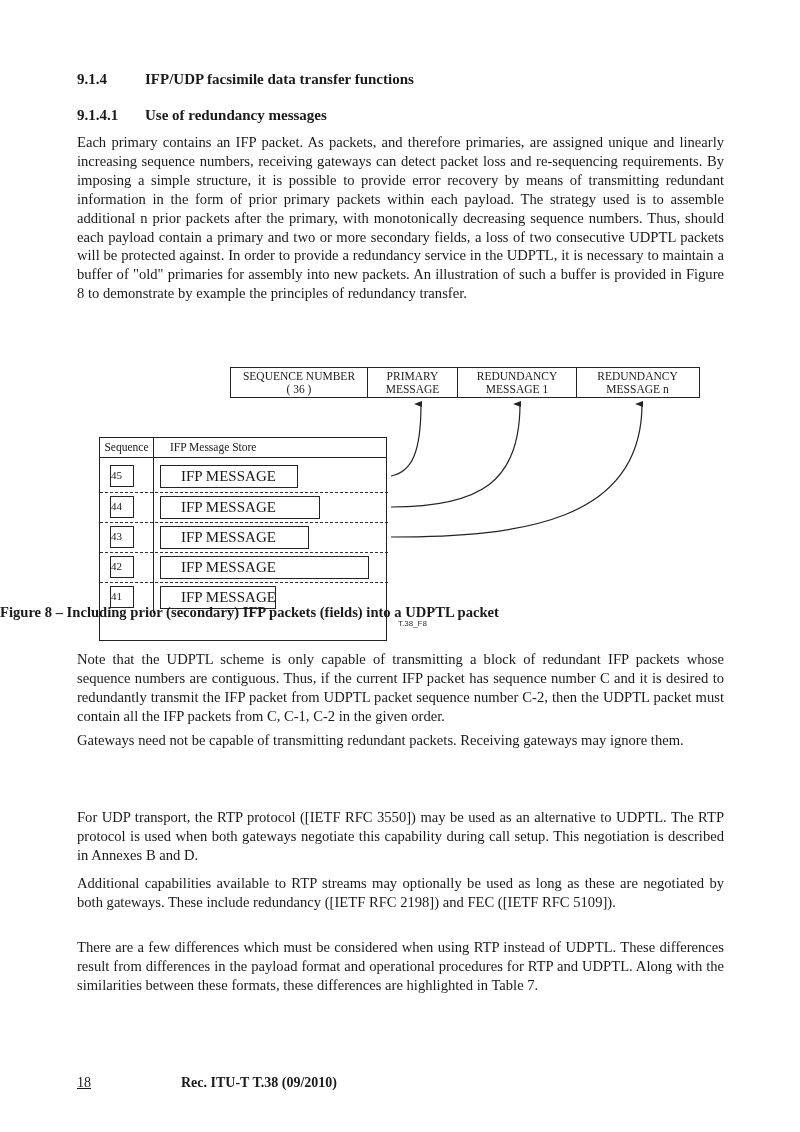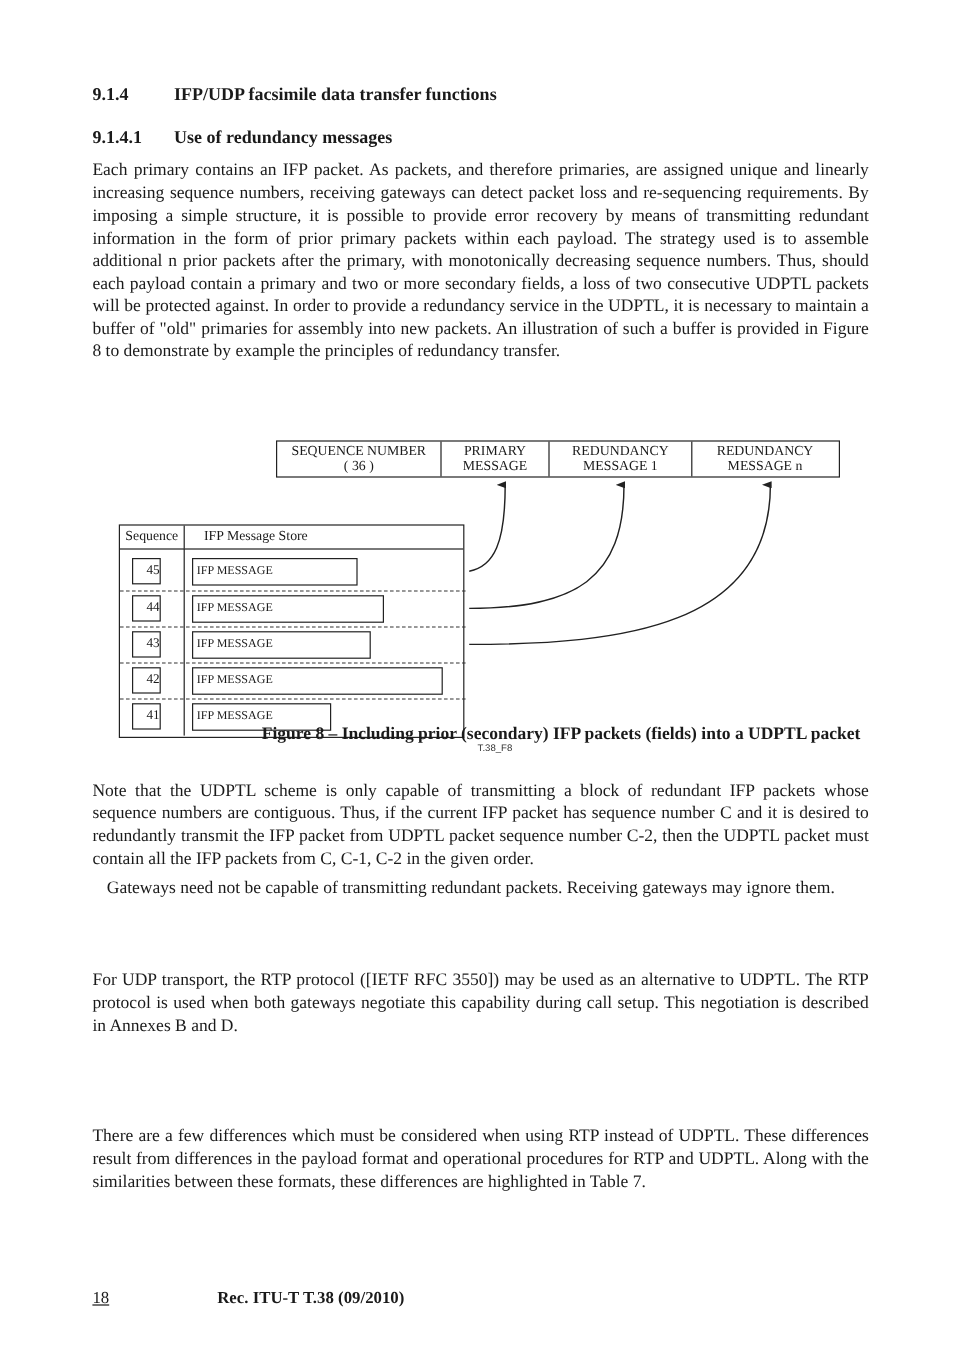--- a/index.html
+++ b/index.html
@@ -13,66 +13,66 @@
     position: absolute; left: 77px; font-weight: bold; font-size: 15px;
     white-space: nowrap;
   }
   .h .num { display: inline-block; }
   .para {
     position: absolute; left: 77px; width: 647px;
     font-size: 14.6px; line-height: 18.9px; text-align: justify;
     text-align-last: left;
   }
   .caption {
-    position: absolute; left: 0; width: 717px; text-align: right;
+    position: absolute; left: 0; width: 717px; text-align: left;
     top: 604px; font-weight: bold; font-size: 14.6px;
   }
   .footer {
     position: absolute; top: 1075px; left: 77px; font-size: 14px; white-space: nowrap;
   }
   .footer .pg { display: inline-block; width: 60px; text-decoration: underline; }
   .footer .rec { font-weight: bold; margin-left: 44px; }
 
   
   .fig { position: absolute; left: 0; top: 0; width: 800px; height: 600px; pointer-events: none; margin-top: 32px; }
   .pkt {
     position: absolute; top: 335px; left: 230px; width: 470px; height: 31px;
     border: 1.5px solid #222; display: flex; box-sizing: border-box; pointer-events: auto;
   }
   .pkt .cell {
     box-sizing: border-box; border-right: 1.5px solid #222;
     font-size: 11.5px; line-height: 12.5px; text-align: center; padding-top: 2px;
   }
   .pkt .cell:last-child { border-right: none; }
   .store {
-    position: absolute; left: 99px; top: 405px; width: 288px; height: 178px;
+    position: absolute; left: 99px; top: 405px; width: 288px; height: 204px;
     border: 1.5px solid #222; box-sizing: border-box; pointer-events: auto;
   }
   .store .hdr {
     position: absolute; left: 0; top: 0; width: 100%; height: 20px;
     border-bottom: 1.5px solid #222; box-sizing: border-box; font-size: 11.5px;
   }
   .store .hdr .seqh {
     position: absolute; left: 0; top: 0; width: 54px; height: 19px; border-right: 1.5px solid #222;
     box-sizing: border-box; text-align: center; line-height: 18px;
   }
   .store .hdr .msgh { position: absolute; left: 70px; top: 0; line-height: 18px; }
   .store .vline {
     position: absolute; left: 53px; top: 19px; width: 0; height: 156px; border-left: 1.5px solid #222;
   }
   .row { position: absolute; left: 0; width: 100%; height: 30px; }
   .seqbox {
     position: absolute; left: 10px; top: 5px; width: 24px; height: 22px;
     border: 1.5px solid #222; box-sizing: border-box; font-size: 11px;
-    text-align: right; line-height: 19px;
+    text-align: left; line-height: 19px;
   }
   .msgbox {
     position: absolute; left: 60px; top: 5px; height: 23px;
-    border: 1.5px solid #222; box-sizing: border-box; font-size: 10px;
-    line-height: 20px; padding-left: 3px; white-space: nowrap;
+    border: 1.5px solid #222; box-sizing: border-box; font-size: 15px;
+    line-height: 20px; padding-left: 20px; white-space: nowrap;
   }
   .dash {
     position: absolute; left: 0; width: 288px; height: 0;
     border-top: 1.5px dashed #333;
   }
   .figid {
     position: absolute; left: 398px; top: 587px; font-family: "Liberation Sans", sans-serif;
     font-size: 8px; color: #333;
   }
 </style>
@@ -155,24 +155,25 @@
       </div>
     </div>
 
     <div class="figid">T.38_F8</div>
   </div>
 
   <div class="caption">Figure 8 – Including prior (secondary) IFP packets (fields) into a UDPTL packet</div>
 
   <div class="para" style="top:650px;">Note that the UDPTL scheme is only capable of transmitting a block of redundant IFP packets whose sequence numbers are contiguous. Thus, if the current IFP packet has sequence number C and it is desired to redundantly transmit the IFP packet from UDPTL packet sequence number C-2, then the UDPTL packet must contain all the IFP packets from C, C-1, C-2 in the given order.</div>
 
-  <div class="para" style="top:731px;margin-left:12px;">Gateways need not be capable of transmitting redundant packets. Receiving gateways may ignore them.</div>
+  <div class="para" style="top:731px;">Gateways need not be capable of transmitting redundant packets. Receiving gateways may ignore them.</div>
 
 
   <div class="para" style="top:808px;">For UDP transport, the RTP protocol ([IETF RFC 3550]) may be used as an alternative to UDPTL. The RTP protocol is used when both gateways negotiate this capability during call setup. This negotiation is described in Annexes B and D.</div>
 
+  <div class="para" style="top:874px;">Additional capabilities available to RTP streams may optionally be used as long as these are negotiated by both gateways. These include redundancy ([IETF RFC 2198]) and FEC ([IETF RFC 5109]).</div>
 
   <div class="para" style="top:938px;">There are a few differences which must be considered when using RTP instead of UDPTL. These differences result from differences in the payload format and operational procedures for RTP and UDPTL. Along with the similarities between these formats, these differences are highlighted in Table 7.</div>
 
   <div class="footer">
     <span class="pg">18</span><span class="rec">Rec. ITU-T T.38 (09/2010)</span>
   </div>
 </div>
 
 </body></html>

